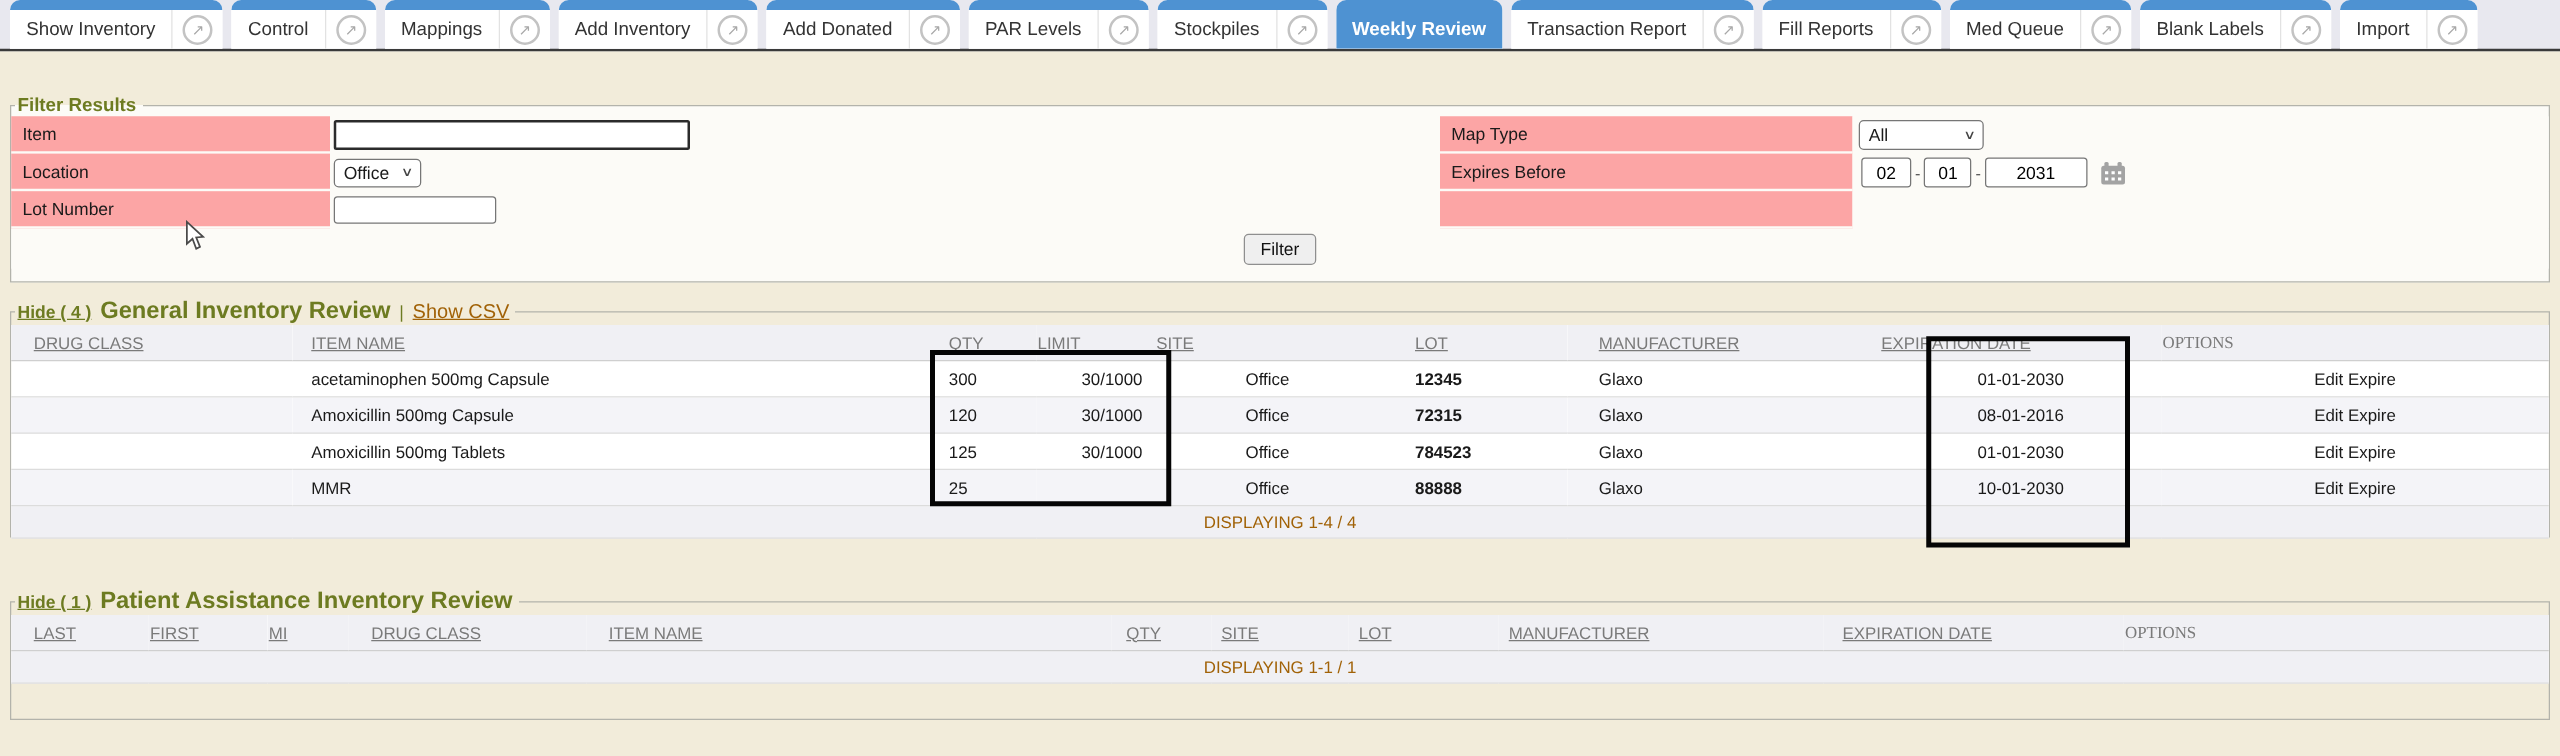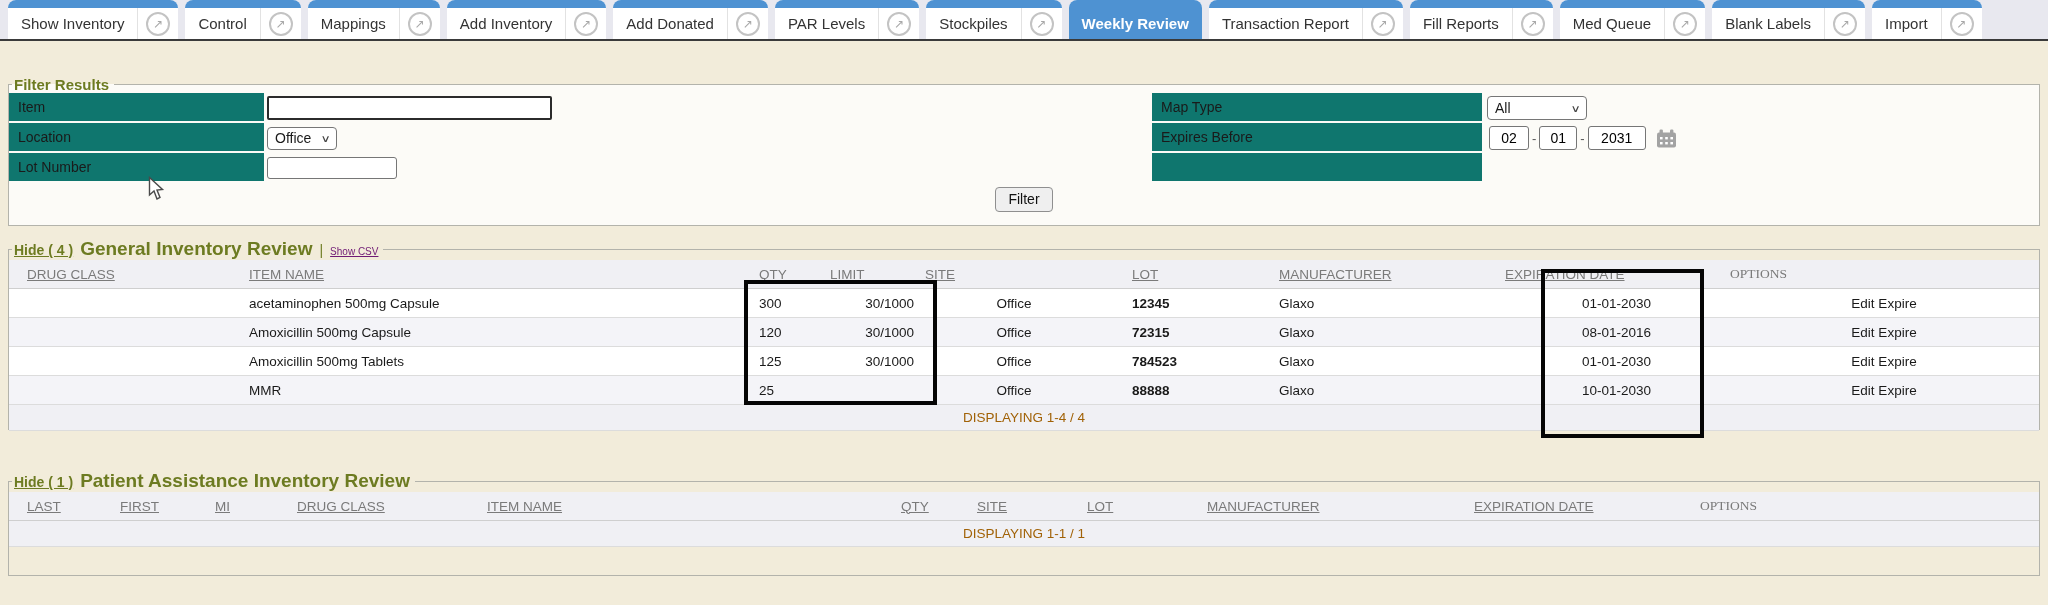--- a/index.html
+++ b/index.html
@@ -30,26 +30,26 @@
   fieldset.panel{
     position:absolute;left:8px;width:2032px;box-sizing:border-box;
     border:1px solid #b3b3ab;margin:0;padding:0;
   }
   fieldset.panel legend{margin-left:3px;padding:0 5px 0 2px;}
   .legend-bold{color:#6d7b21;font-weight:bold;font-size:15px;}
   .section-legend{display:flex;align-items:baseline;gap:7px;}
   .hide-link{color:#6d7b21;font-weight:bold;font-size:14px;text-decoration:underline;cursor:pointer;white-space:nowrap;}
   .section-title{color:#6d7b21;font-weight:bold;font-size:19px;white-space:nowrap;}
   .legend-sep{color:#6d7b21;font-size:14px;}
-  .csv-link{color:#701a75;font-size:10px;text-decoration:underline;cursor:pointer;}
+  .csv-link{color:#a16207;font-size:16px;text-decoration:underline;cursor:pointer;}
   
   #filter-panel{top:76px;height:150px;background:#fcfbf7;}
   .frow{display:flex;height:30px;}
   .fcell{box-sizing:border-box;display:flex;align-items:center;}
-  .flabel{background:#0f766e;border-bottom:2px solid #fcfbf7;padding-left:9px;font-size:14px;}
+  .flabel{background:#fca5a5;border-bottom:2px solid #fcfbf7;padding-left:9px;font-size:14px;}
   .flabel.l1{width:255px;}
   .ffield.f1{width:888px;background:#fcfbf7;padding-left:3px;}
   .flabel.l2{width:330px;}
   .ffield.f2{flex:1;background:#fcfbf7;padding-left:5px;}
   .btnrow{display:flex;align-items:center;justify-content:center;height:32px;background:#fcfbf7;}
   input.txt{
     box-sizing:border-box;height:24px;border:1px solid #767676;border-radius:3px;
     background:#fff;font-family:inherit;font-size:14px;padding:0 5px;
   }
   #item-input{width:285px;border:2px solid #2b2b2b;border-radius:2px;}
@@ -252,21 +252,21 @@
         <span>Office</span>
         <span class="chev">∨</span>
       </div>
     </div>
     <div class="fcell flabel l2">Expires Before</div>
     <div class="fcell ffield f2">
       <input class="txt dinput" style="width: 40px;" value="02">
       <span class="date-dash">-</span>
       <input class="txt dinput" style="width: 38px;" value="01">
       <span class="date-dash">-</span>
-      <input class="txt dinput" style="width: 58px;" value="2031">
+      <input class="txt dinput" style="width: 82px;" value="2031">
       <span class="cal-icon">
         <svg width="21" height="19" viewBox="0 0 21 19">
           <rect x="1" y="3.5" width="19" height="15" rx="2" fill="#a3a3a3"></rect>
           <rect x="3.5" y="0.5" width="3.4" height="5" rx="1.2" fill="#a3a3a3"></rect>
           <rect x="14" y="0.5" width="3.4" height="5" rx="1.2" fill="#a3a3a3"></rect>
           <g fill="#ffffff">
             <rect x="4" y="8" width="2.6" height="2.4"></rect>
               <rect x="9.2" y="8" width="2.6" height="2.4"></rect>
               <rect x="14.4" y="8" width="2.6" height="2.4"></rect>
             <rect x="4" y="13" width="2.6" height="2.4"></rect>

